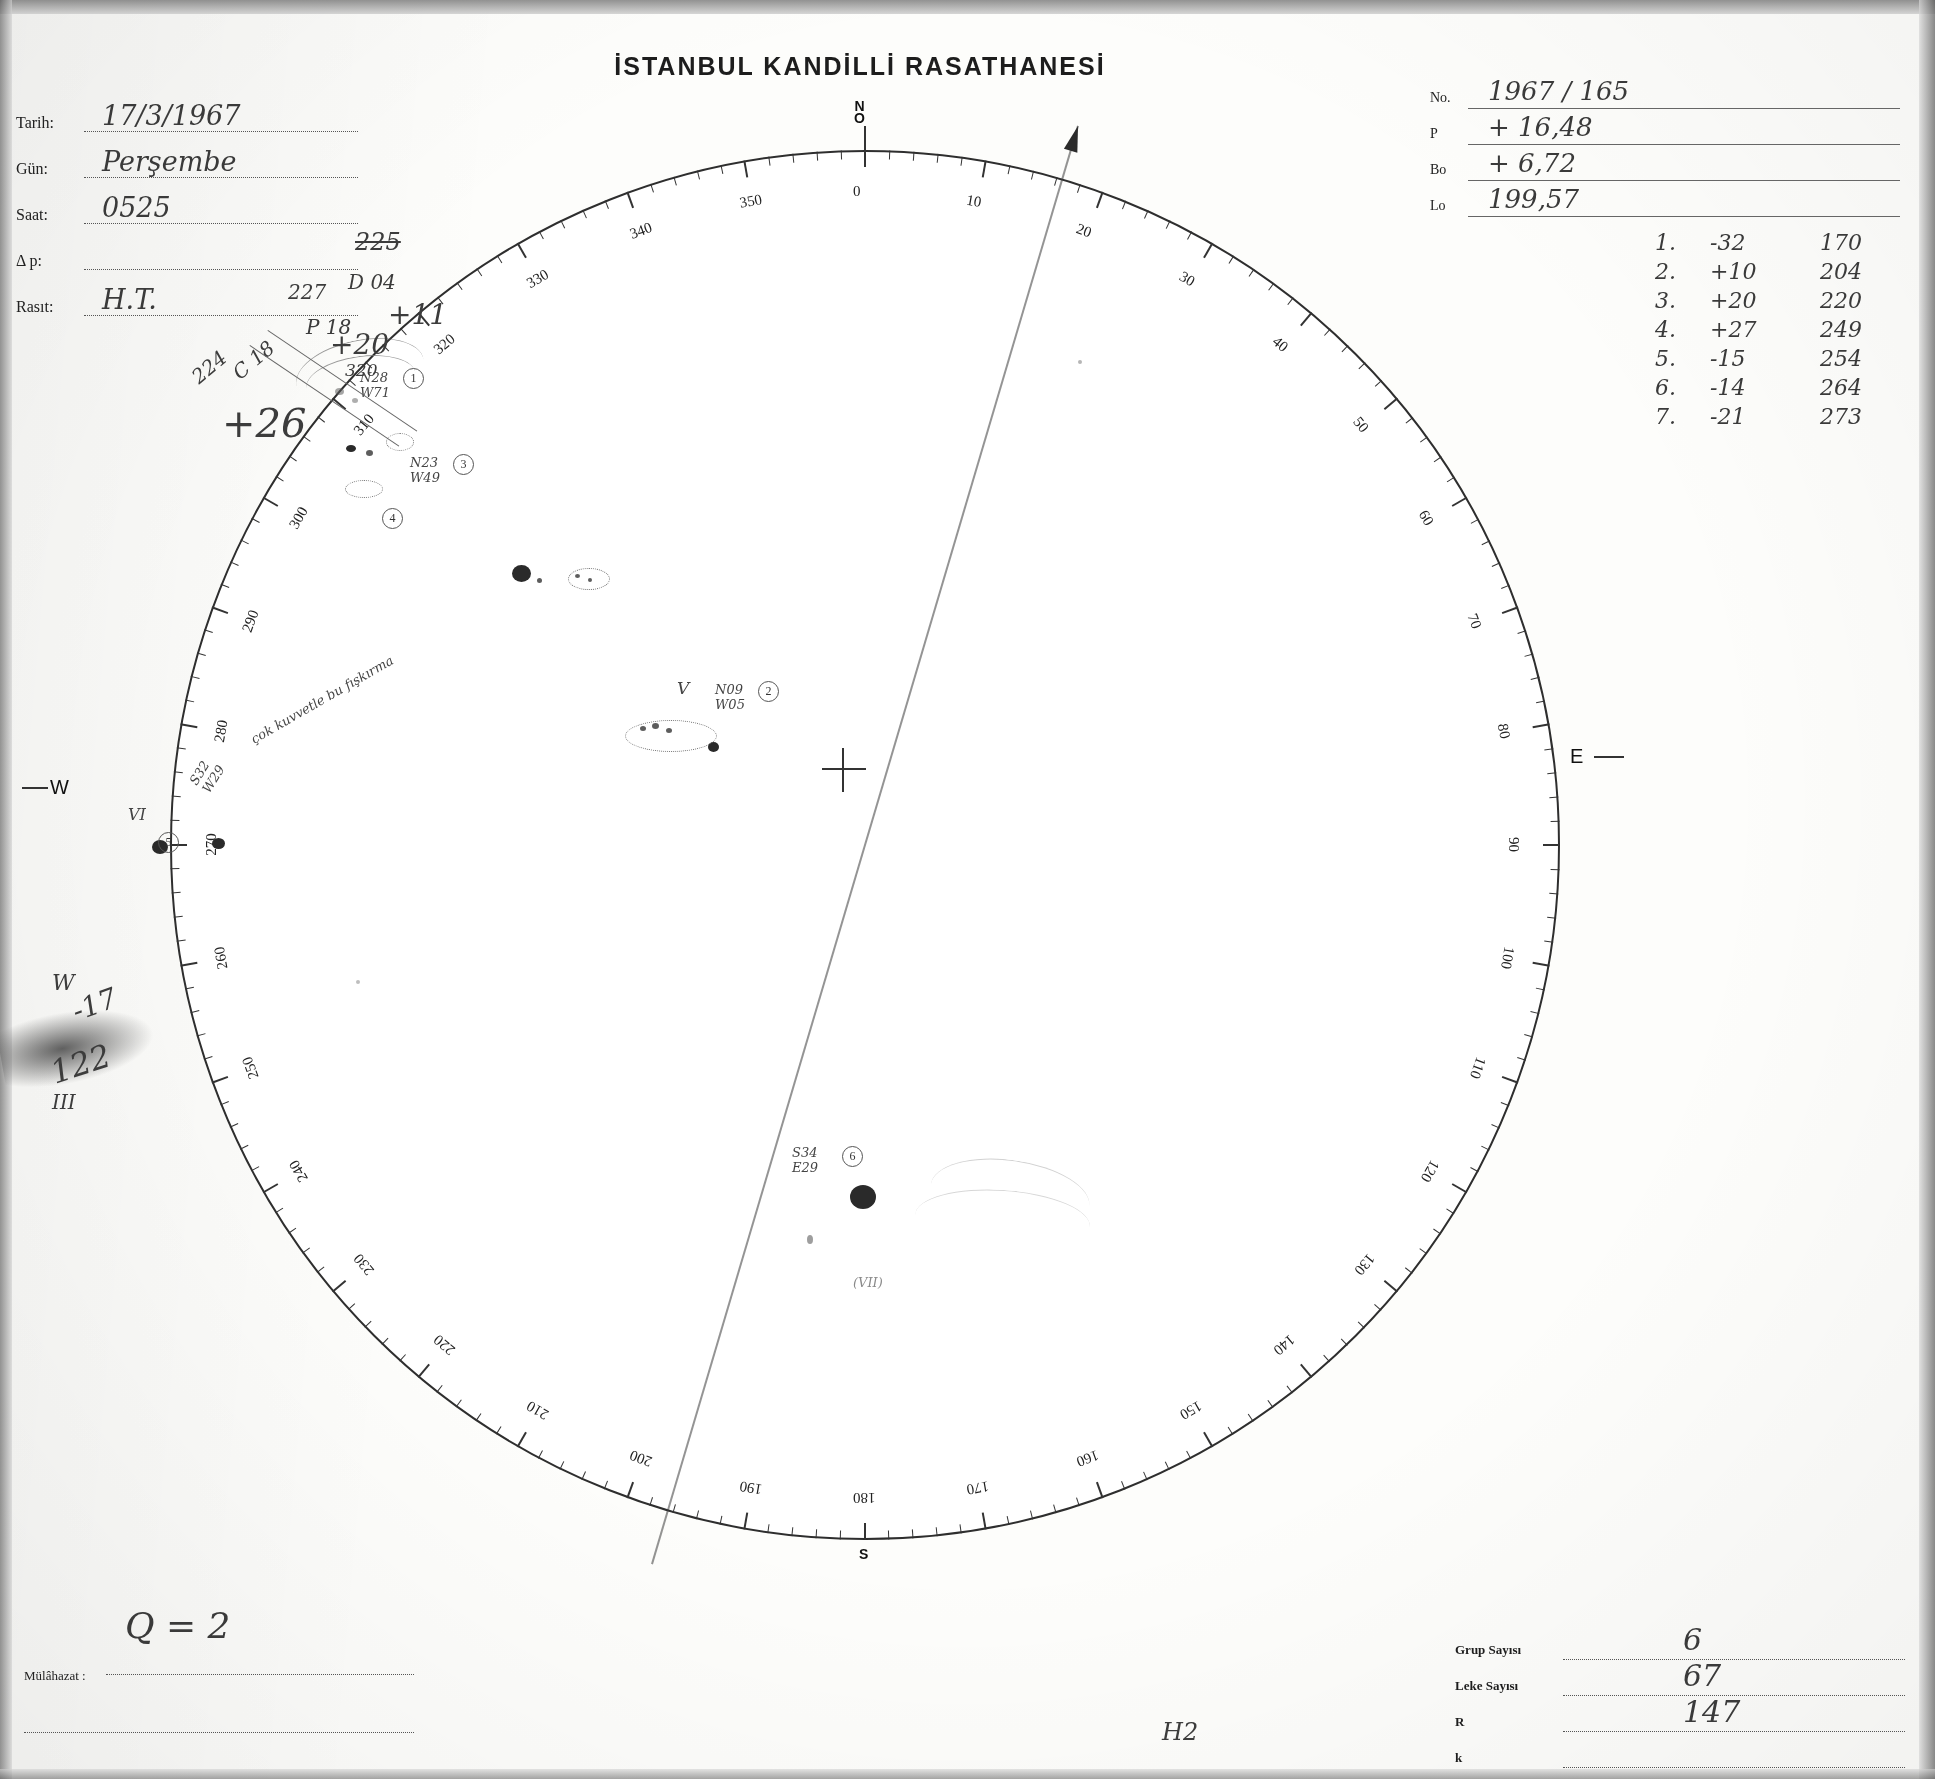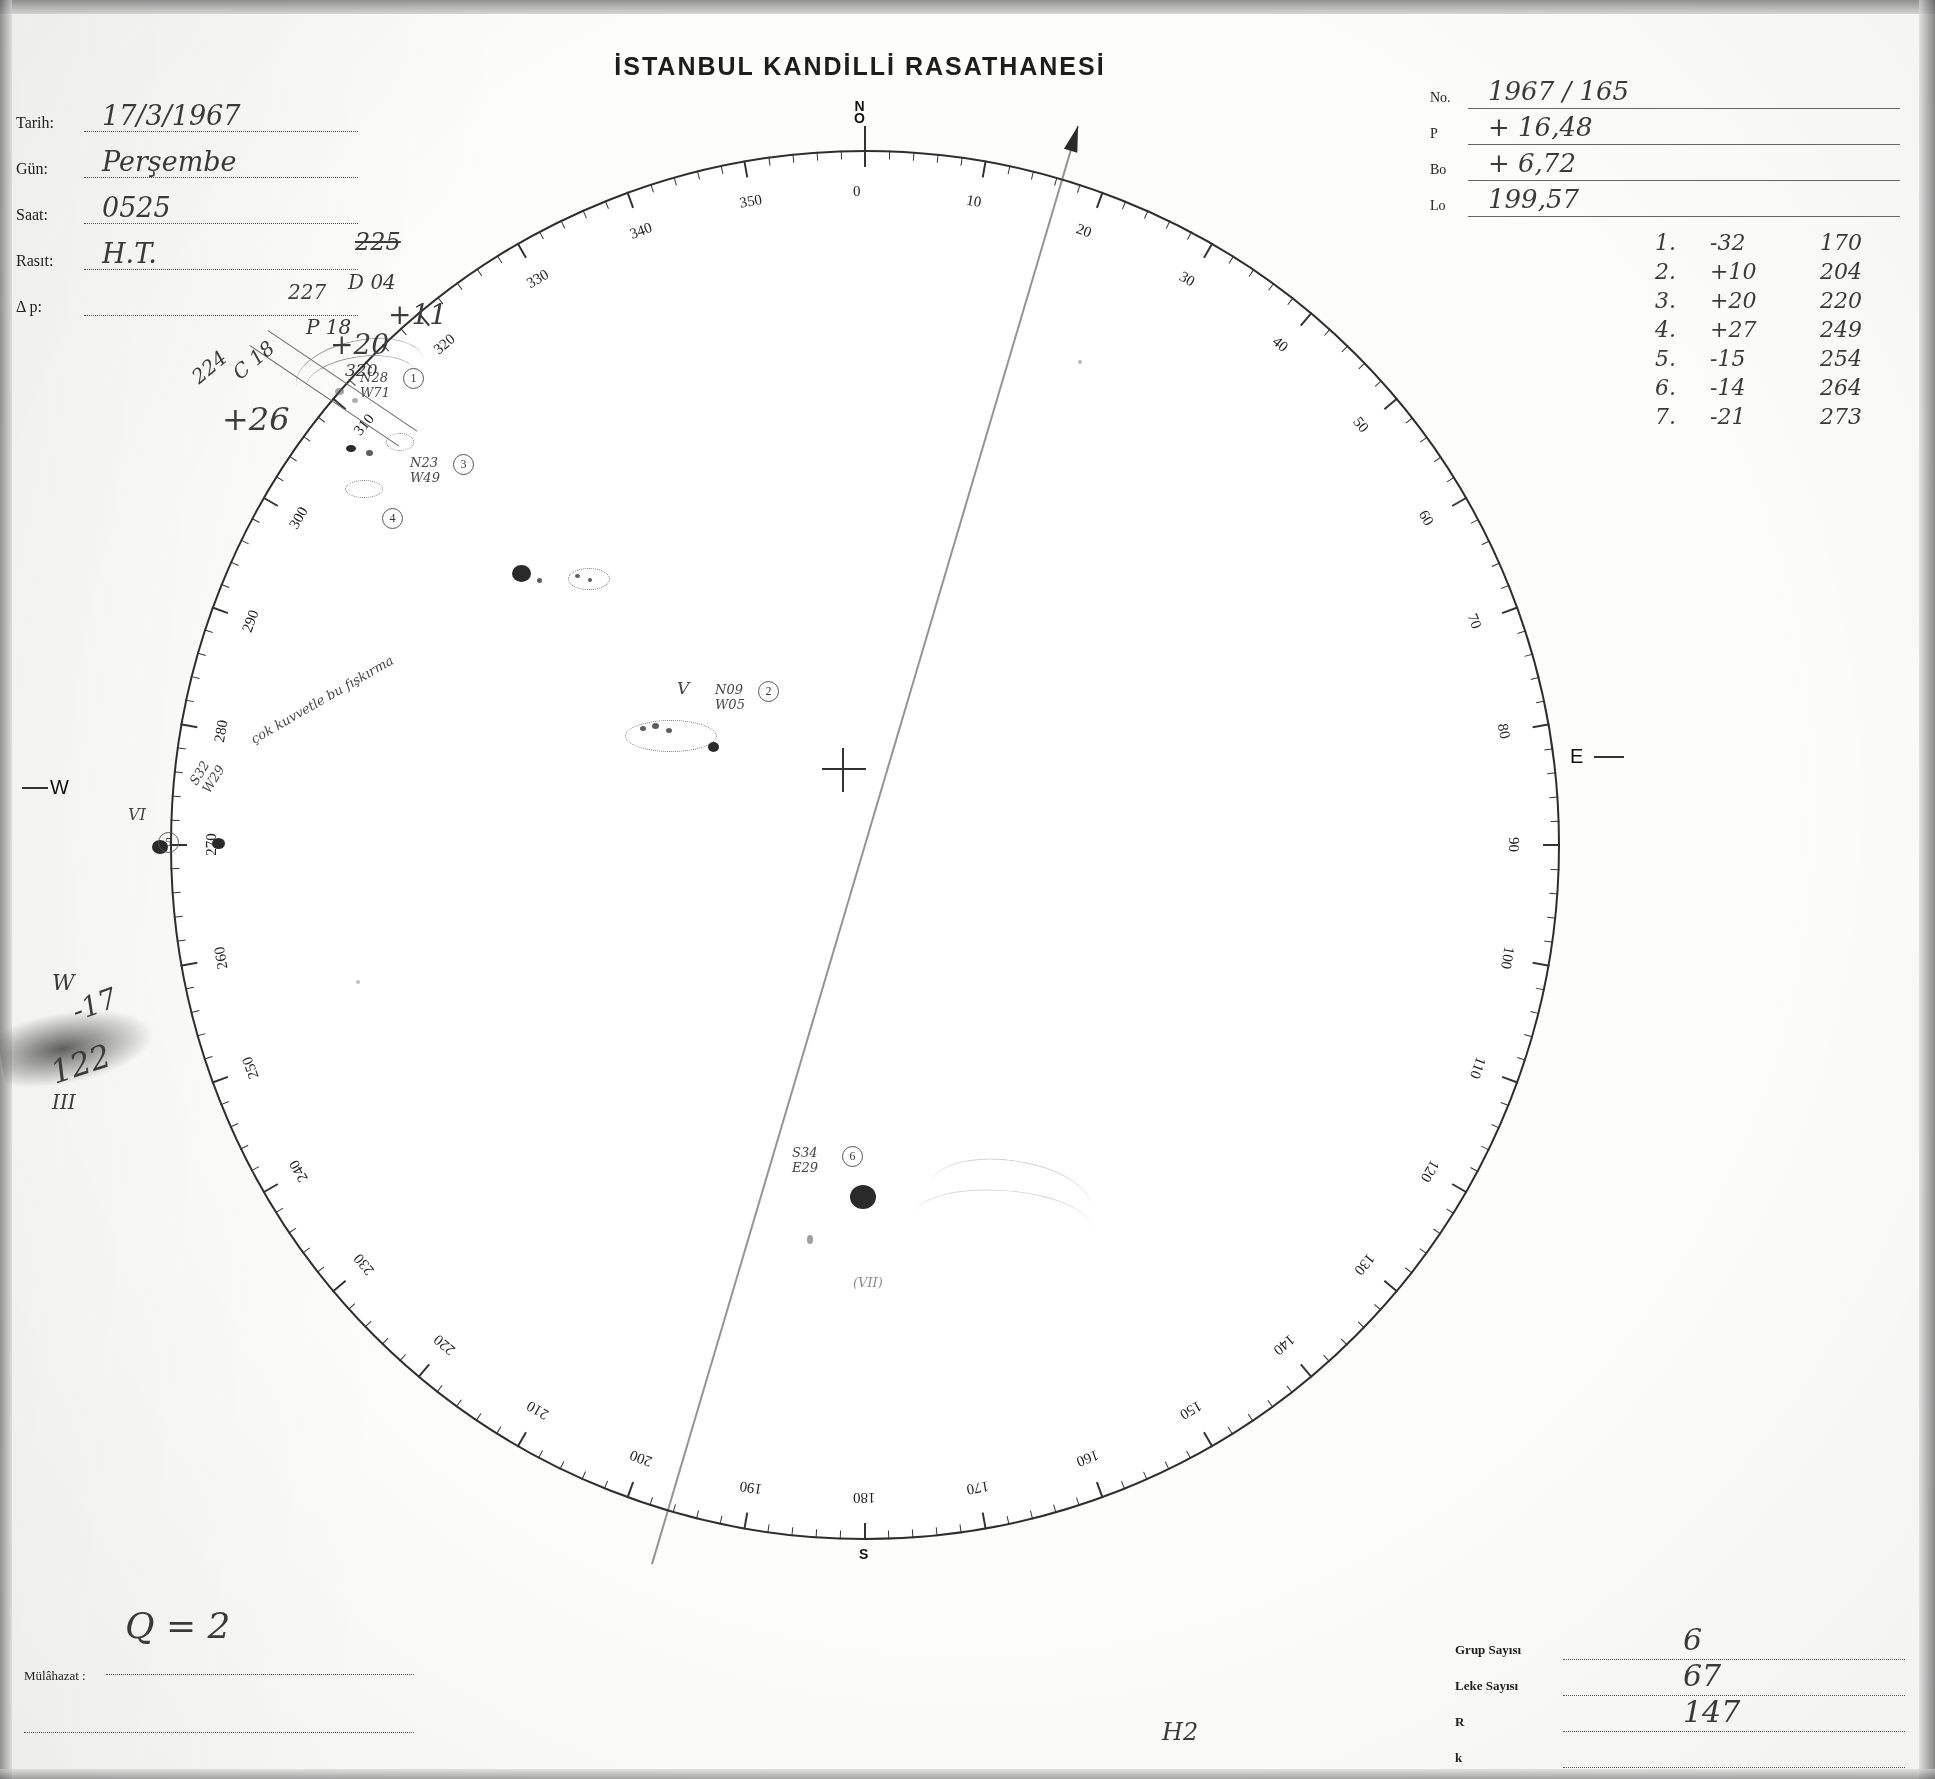--- a/index.html
+++ b/index.html
@@ -140,28 +140,28 @@
       <span class="flabel">Gün:</span>
       <span class="fdots"></span>
       <span class="fval hand">Perşembe</span>
     </div>
     <div class="frow">
       <span class="flabel">Saat:</span>
       <span class="fdots"></span>
       <span class="fval hand">0525</span>
     </div>
     <div class="frow">
+      <span class="flabel">Δ p:</span>
+      <span class="fdots"></span>
+      <span class="fval hand"></span>
+    </div>
+    <div class="frow">
       <span class="flabel">Rasıt:</span>
       <span class="fdots"></span>
       <span class="fval hand">H.T.</span>
-    </div>
-    <div class="frow">
-      <span class="flabel">Δ p:</span>
-      <span class="fdots"></span>
-      <span class="fval hand"></span>
     </div>
   </div>
 
   <div class="form-right">
     <div class="rrow">
       <span class="rlabel">No.</span>
       <span class="rline"></span>
       <span class="rval hand">1967 / 165</span>
     </div>
     <div class="rrow">
@@ -870,21 +870,21 @@
 
   <div class="scribble strike" style="left:355px;top:228px;font-size:24px;">225</div>
   <div class="scribble" style="left:288px;top:280px;font-size:20px;">227</div>
   <div class="scribble" style="left:348px;top:270px;font-size:20px;">D 04</div>
   <div class="scribble" style="left:306px;top:315px;font-size:20px;">P 18</div>
   <div class="scribble" style="left:330px;top:328px;font-size:28px;">+20</div>
   <div class="scribble" style="left:388px;top:298px;font-size:28px;">+11</div>
   <div class="scribble" style="left:345px;top:360px;font-size:17px;">320</div>
   <div class="scribble" style="left:190px;top:355px;font-size:20px;transform:rotate(-40deg);">224</div>
   <div class="scribble" style="left:230px;top:348px;font-size:20px;transform:rotate(-40deg);">C 18</div>
-  <div class="scribble" style="left:222px;top:400px;font-size:32px;text-align:center;">+26</div>
+  <div class="scribble" style="left:222px;top:400px;font-size:40px;text-align:center;">+26</div>
   <div class="diagline" style="left:250px;top:345px;width:180px;transform:rotate(34deg);"></div>
   <div class="diagline" style="left:268px;top:330px;width:180px;transform:rotate(34deg);"></div>
 
   <div class="smudge" style="left:0px;top:1010px;width:155px;height:72px;transform:rotate(-10deg);"></div>
   <div class="scribble" style="left:52px;top:970px;font-size:22px;">W</div>
   <div class="scribble" style="left:72px;top:988px;font-size:28px;transform:rotate(-20deg);">-17</div>
   <div class="scribble" style="left:50px;top:1045px;font-size:32px;transform:rotate(-18deg);">122</div>
   <div class="scribble" style="left:52px;top:1090px;font-size:20px;">III</div>
 
   <div class="scribble" style="left:1162px;top:1718px;font-size:24px;">H2</div>

